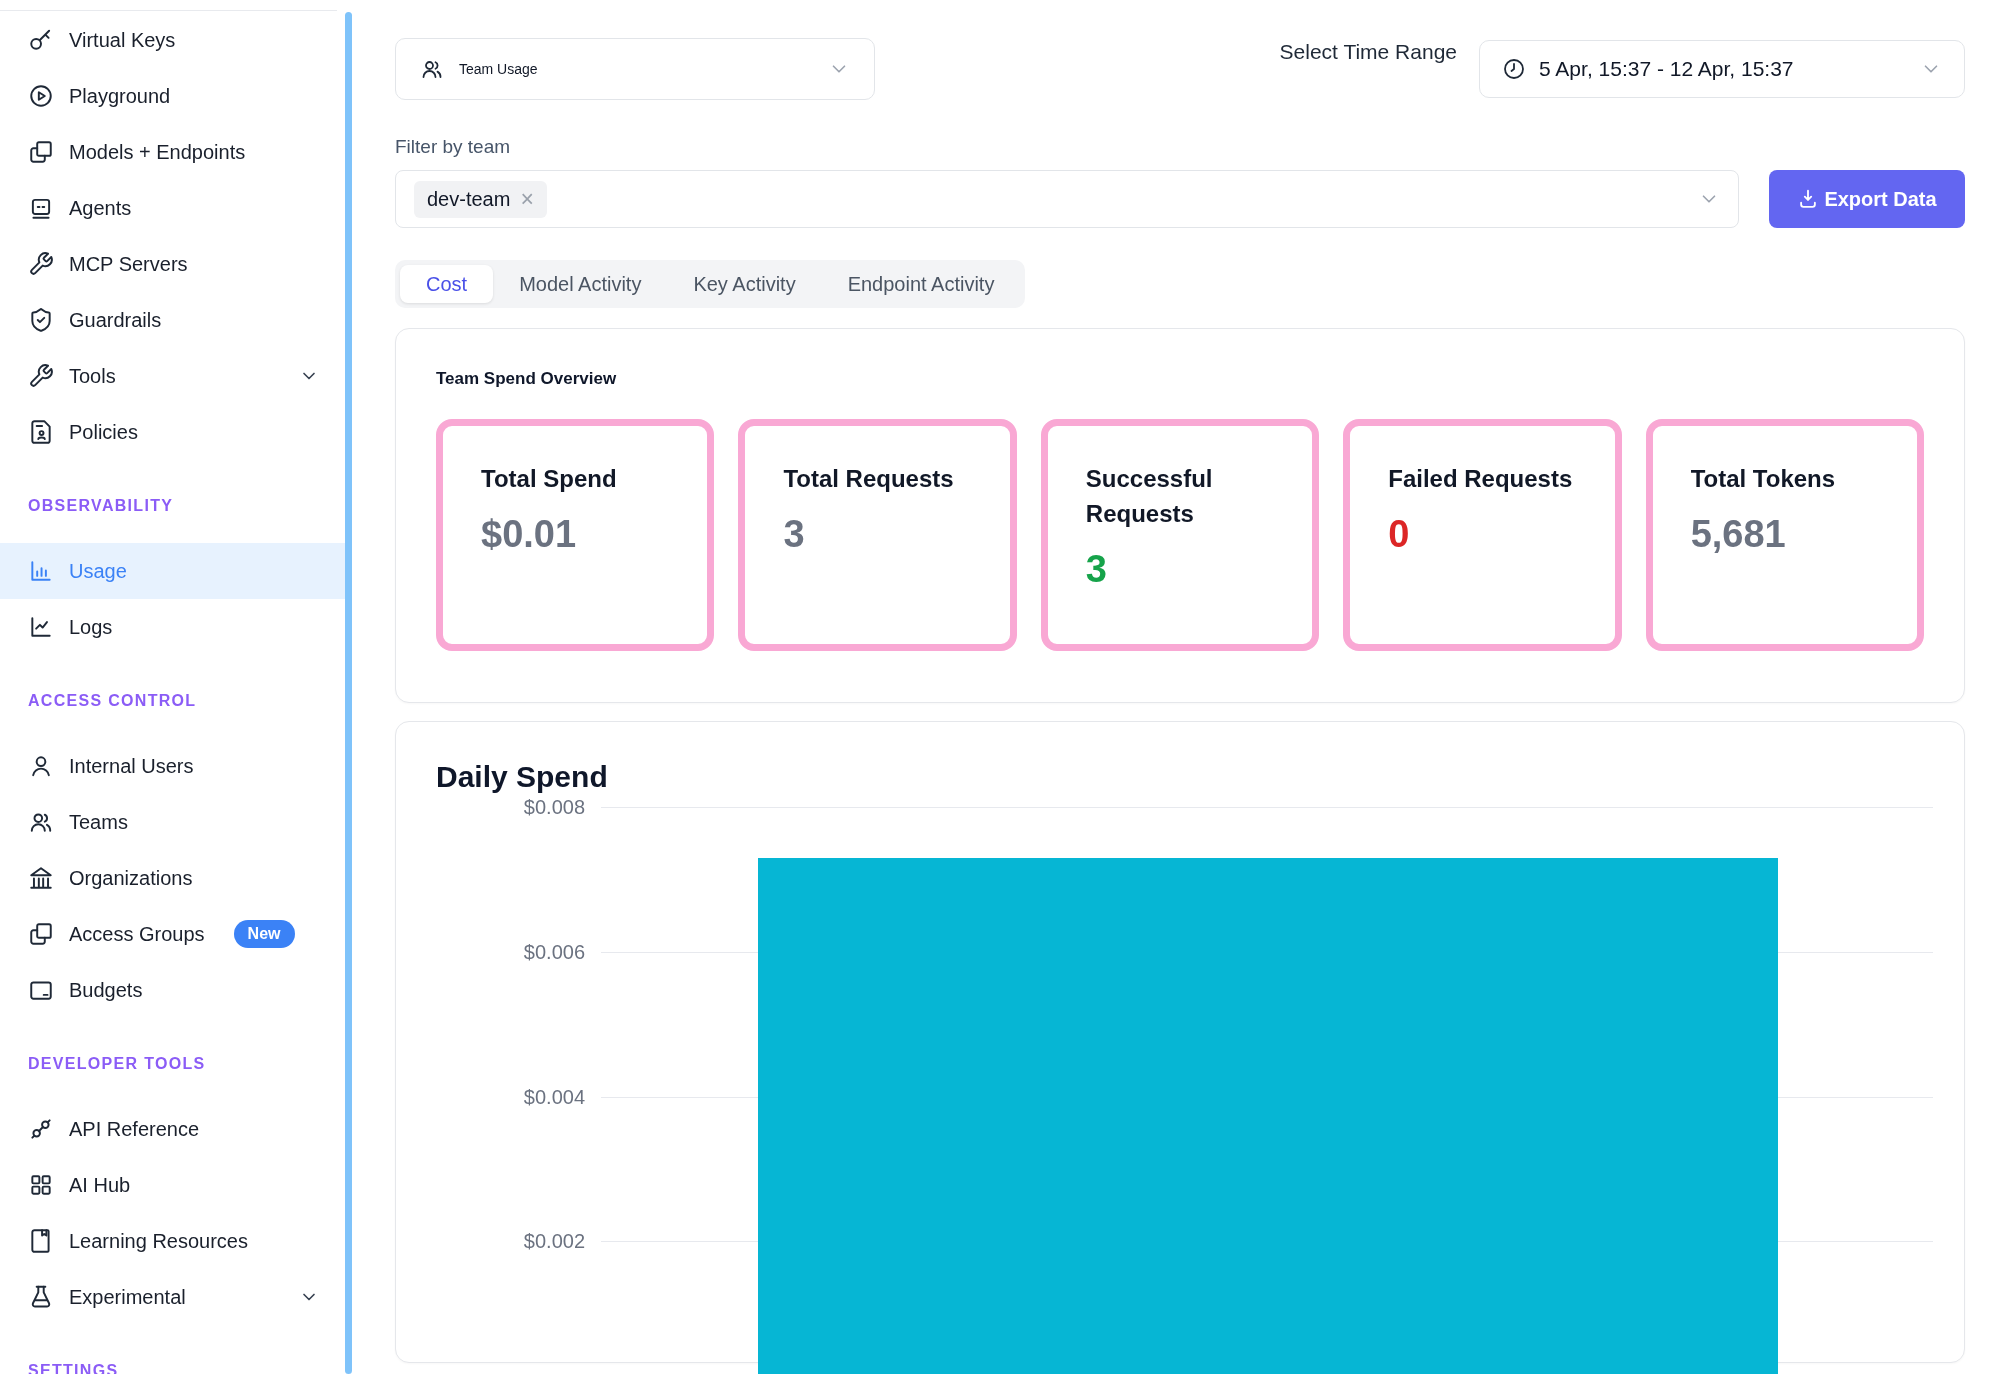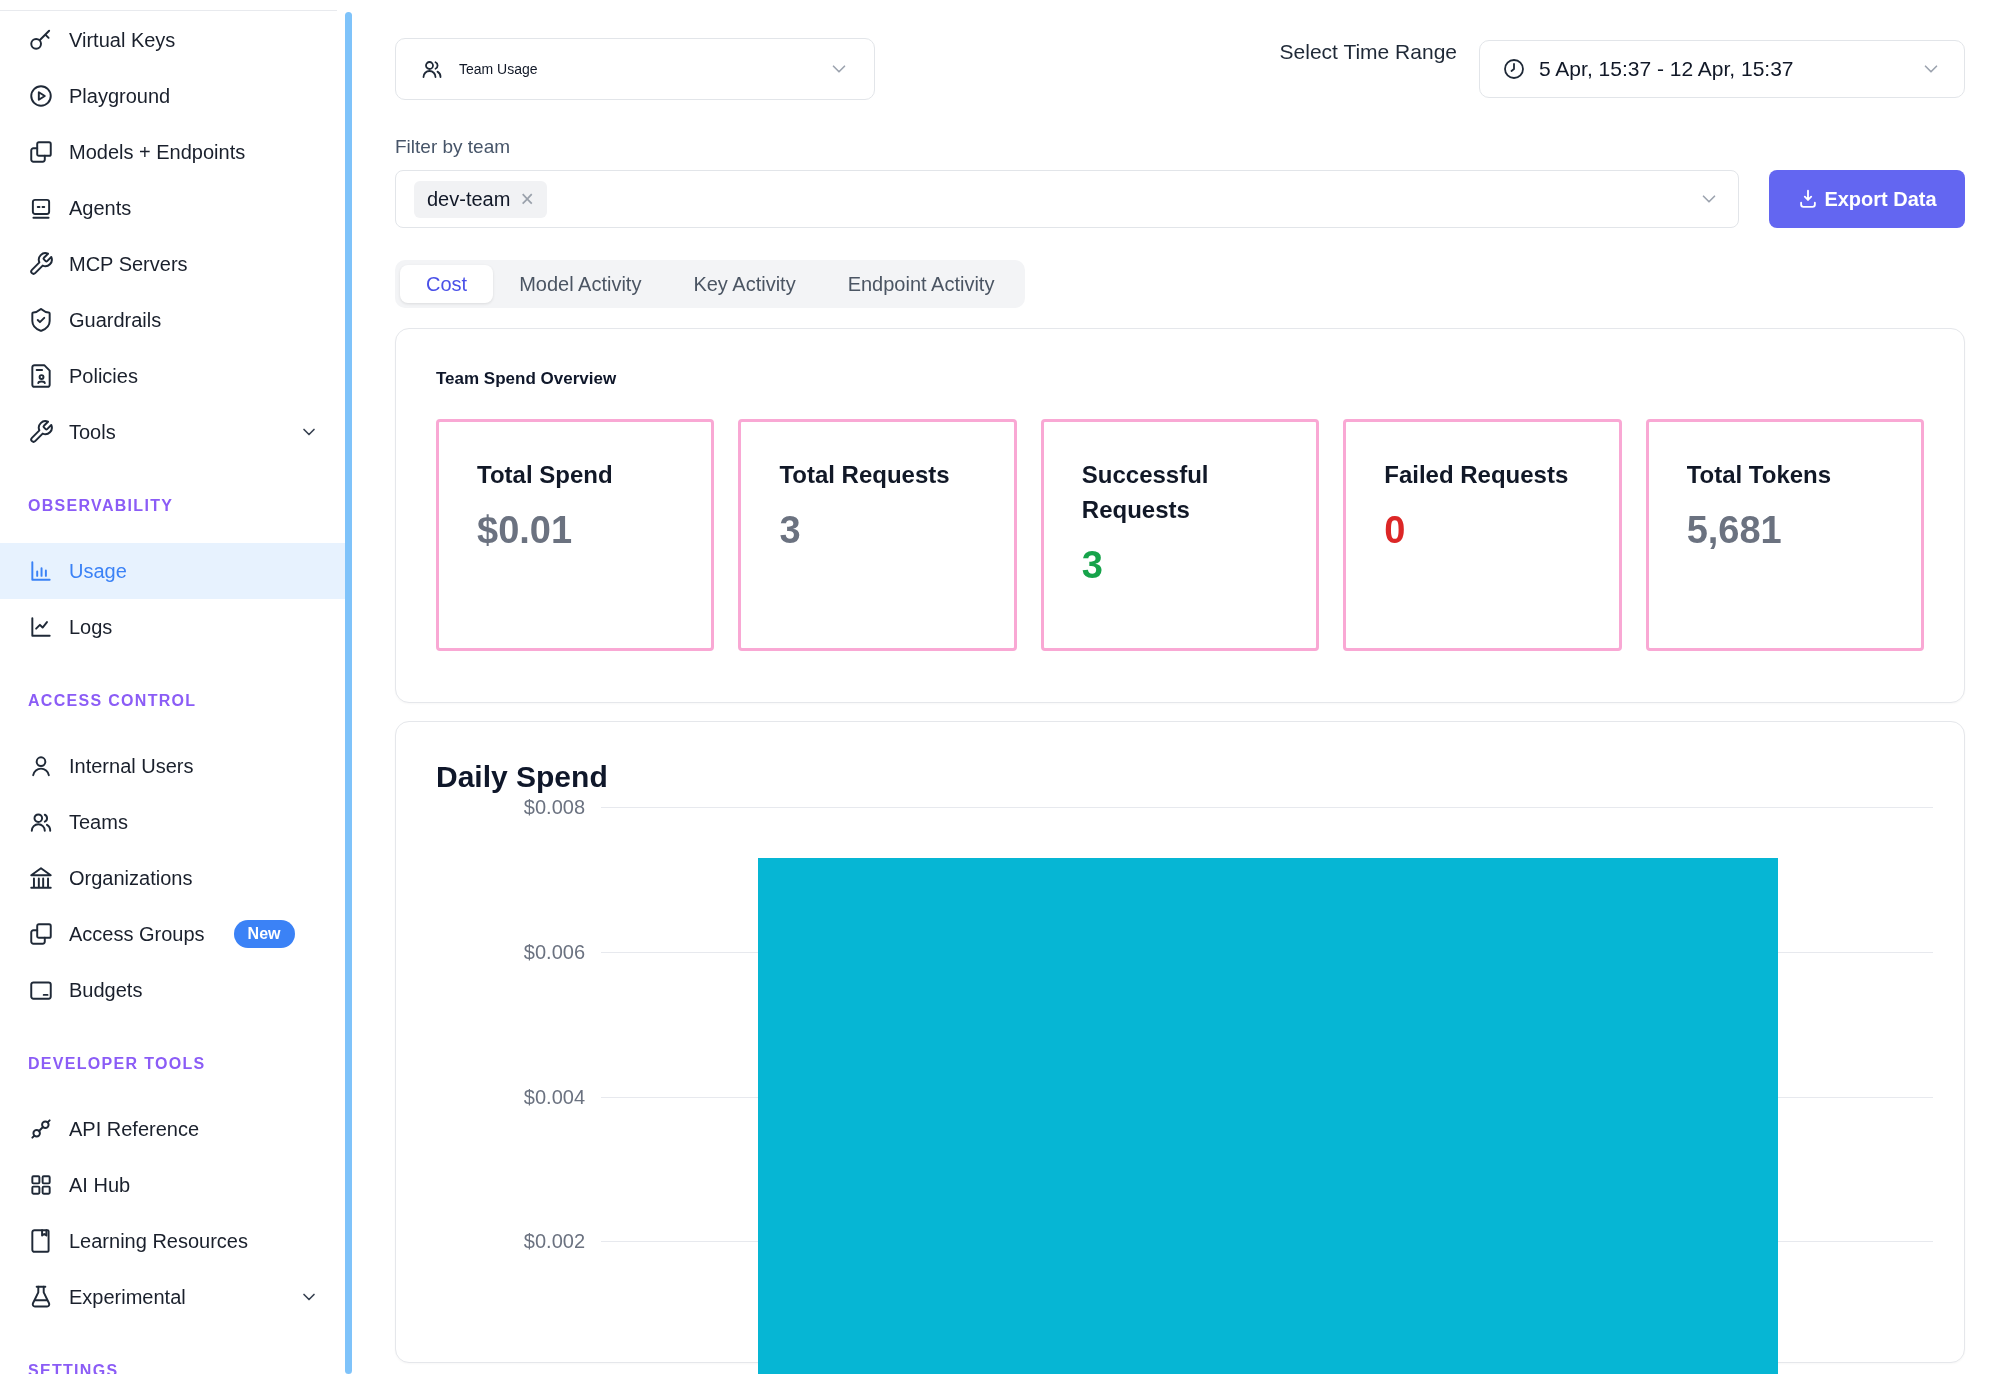--- a/index.html
+++ b/index.html
@@ -57,21 +57,21 @@
   .tabs{margin-top:32px;display:inline-flex;align-items:center;background:#f3f4f6;border-radius:10px;
         padding:5px;height:48px;box-sizing:border-box;}
   .tab{padding:0 26px;height:38px;display:flex;align-items:center;font-size:20px;color:#4b5563;
        border-radius:8px;cursor:pointer;white-space:nowrap;}
   .tab.active{background:#fff;color:#4a50e8;box-shadow:0 1px 3px rgba(0,0,0,.10);}
 
   .panel{border:1px solid #e5e7eb;border-radius:14px;background:#fff;box-shadow:0 1px 2px rgba(16,24,40,.03);}
   .overview{margin-top:20px;height:375px;padding:40px;box-sizing:border-box;}
   .overview-title{font-size:17px;font-weight:600;color:#0f172a;}
   .stats{display:flex;gap:24px;margin-top:30px;}
-  .stat-card{width:279px;height:232px;border:3px solid #f9a8d4;border-radius:4px;
+  .stat-card{width:279px;height:232px;border:7px solid #f9a8d4;border-radius:16px;
              padding:36px 20px 0 38px;box-sizing:border-box;background:#fff;}
   .stat-label{font-size:24px;font-weight:600;color:#111827;line-height:1.45;max-width:205px;}
   .stat-value{font-size:38px;font-weight:700;margin-top:16px;}
   .val-gray{color:#6b7280;}  .val-green{color:#16a34a;}  .val-red{color:#dc2626;}
 
   .daily{margin-top:18px;height:640px;position:relative;}
   .daily-title{position:absolute;left:40px;top:38px;font-size:30px;font-weight:600;color:#0f172a;}
   .plot{position:absolute;left:205px;top:85px;width:1332px;height:579px;}
   .gridline{position:absolute;left:0;right:0;height:1px;background:#e7e9ee;}
   .ytick{position:absolute;right:calc(100% + 16px);width:180px;text-align:right;
@@ -143,42 +143,42 @@
             <path d="M20 13c0 5-3.5 7.5-7.66 8.95a1 1 0 0 1-.67-.01C7.5 20.5 4 18 4 13V6a1 1 0 0 1 1-1c2 0 4.5-1.2 6.24-2.72a1.17 1.17 0 0 1 1.52 0C14.51 3.81 17 5 19 5a1 1 0 0 1 1 1z"></path>
             <path d="m9 12 2 2 4-4"></path>
           </svg>
       </span>
       <span>Guardrails</span>
     </div>
 
     <div class="nav-item">
       <span class="icon">
         <svg viewBox="0 0 24 24" fill="none" stroke="currentColor" stroke-width="1.8" stroke-linecap="round" stroke-linejoin="round">
-            <path d="M15 2H6a2 2 0 0 0-2 2v16a2 2 0 0 0 2 2h12a2 2 0 0 0 2-2V7z"></path>
-            <path d="M8 6.5h5"></path>
-            <circle cx="12.5" cy="13" r="1.8"></circle>
-            <path d="M9.5 18.5c.3-1.8 5.7-1.8 6 0"></path>
-          </svg>
-      </span>
-      <span>Policies</span>
-    </div>
-
-    <div class="nav-item">
-      <span class="icon">
-        <svg viewBox="0 0 24 24" fill="none" stroke="currentColor" stroke-width="1.8" stroke-linecap="round" stroke-linejoin="round">
             <path d="M14.7 6.3a1 1 0 0 0 0 1.4l1.6 1.6a1 1 0 0 0 1.4 0l3.77-3.77a6 6 0 0 1-7.94 7.94l-6.91 6.91a2.12 2.12 0 0 1-3-3l6.91-6.91a6 6 0 0 1 7.94-7.94l-3.76 3.76z"></path>
           </svg>
       </span>
       <span>Tools</span>
       <span class="nav-spacer"></span>
       <span class="nav-chevron">
         <svg viewBox="0 0 24 24" fill="none" stroke="currentColor" stroke-width="2" stroke-linecap="round" stroke-linejoin="round">
             <path d="m6 9 6 6 6-6"></path>
           </svg>
       </span>
+    </div>
+
+    <div class="nav-item">
+      <span class="icon">
+        <svg viewBox="0 0 24 24" fill="none" stroke="currentColor" stroke-width="1.8" stroke-linecap="round" stroke-linejoin="round">
+            <path d="M15 2H6a2 2 0 0 0-2 2v16a2 2 0 0 0 2 2h12a2 2 0 0 0 2-2V7z"></path>
+            <path d="M8 6.5h5"></path>
+            <circle cx="12.5" cy="13" r="1.8"></circle>
+            <path d="M9.5 18.5c.3-1.8 5.7-1.8 6 0"></path>
+          </svg>
+      </span>
+      <span>Policies</span>
     </div>
 
     <div class="section-header">OBSERVABILITY</div>
     <div class="section-items">
       <div class="nav-item active">
         <span class="icon">
           <svg viewBox="0 0 24 24" fill="none" stroke="currentColor" stroke-width="1.8" stroke-linecap="round" stroke-linejoin="round">
               <path d="M4 4v16h16"></path>
               <path d="M8.5 16.5v-4M12.5 16.5v-7M16.5 16.5v-5"></path>
             </svg>

